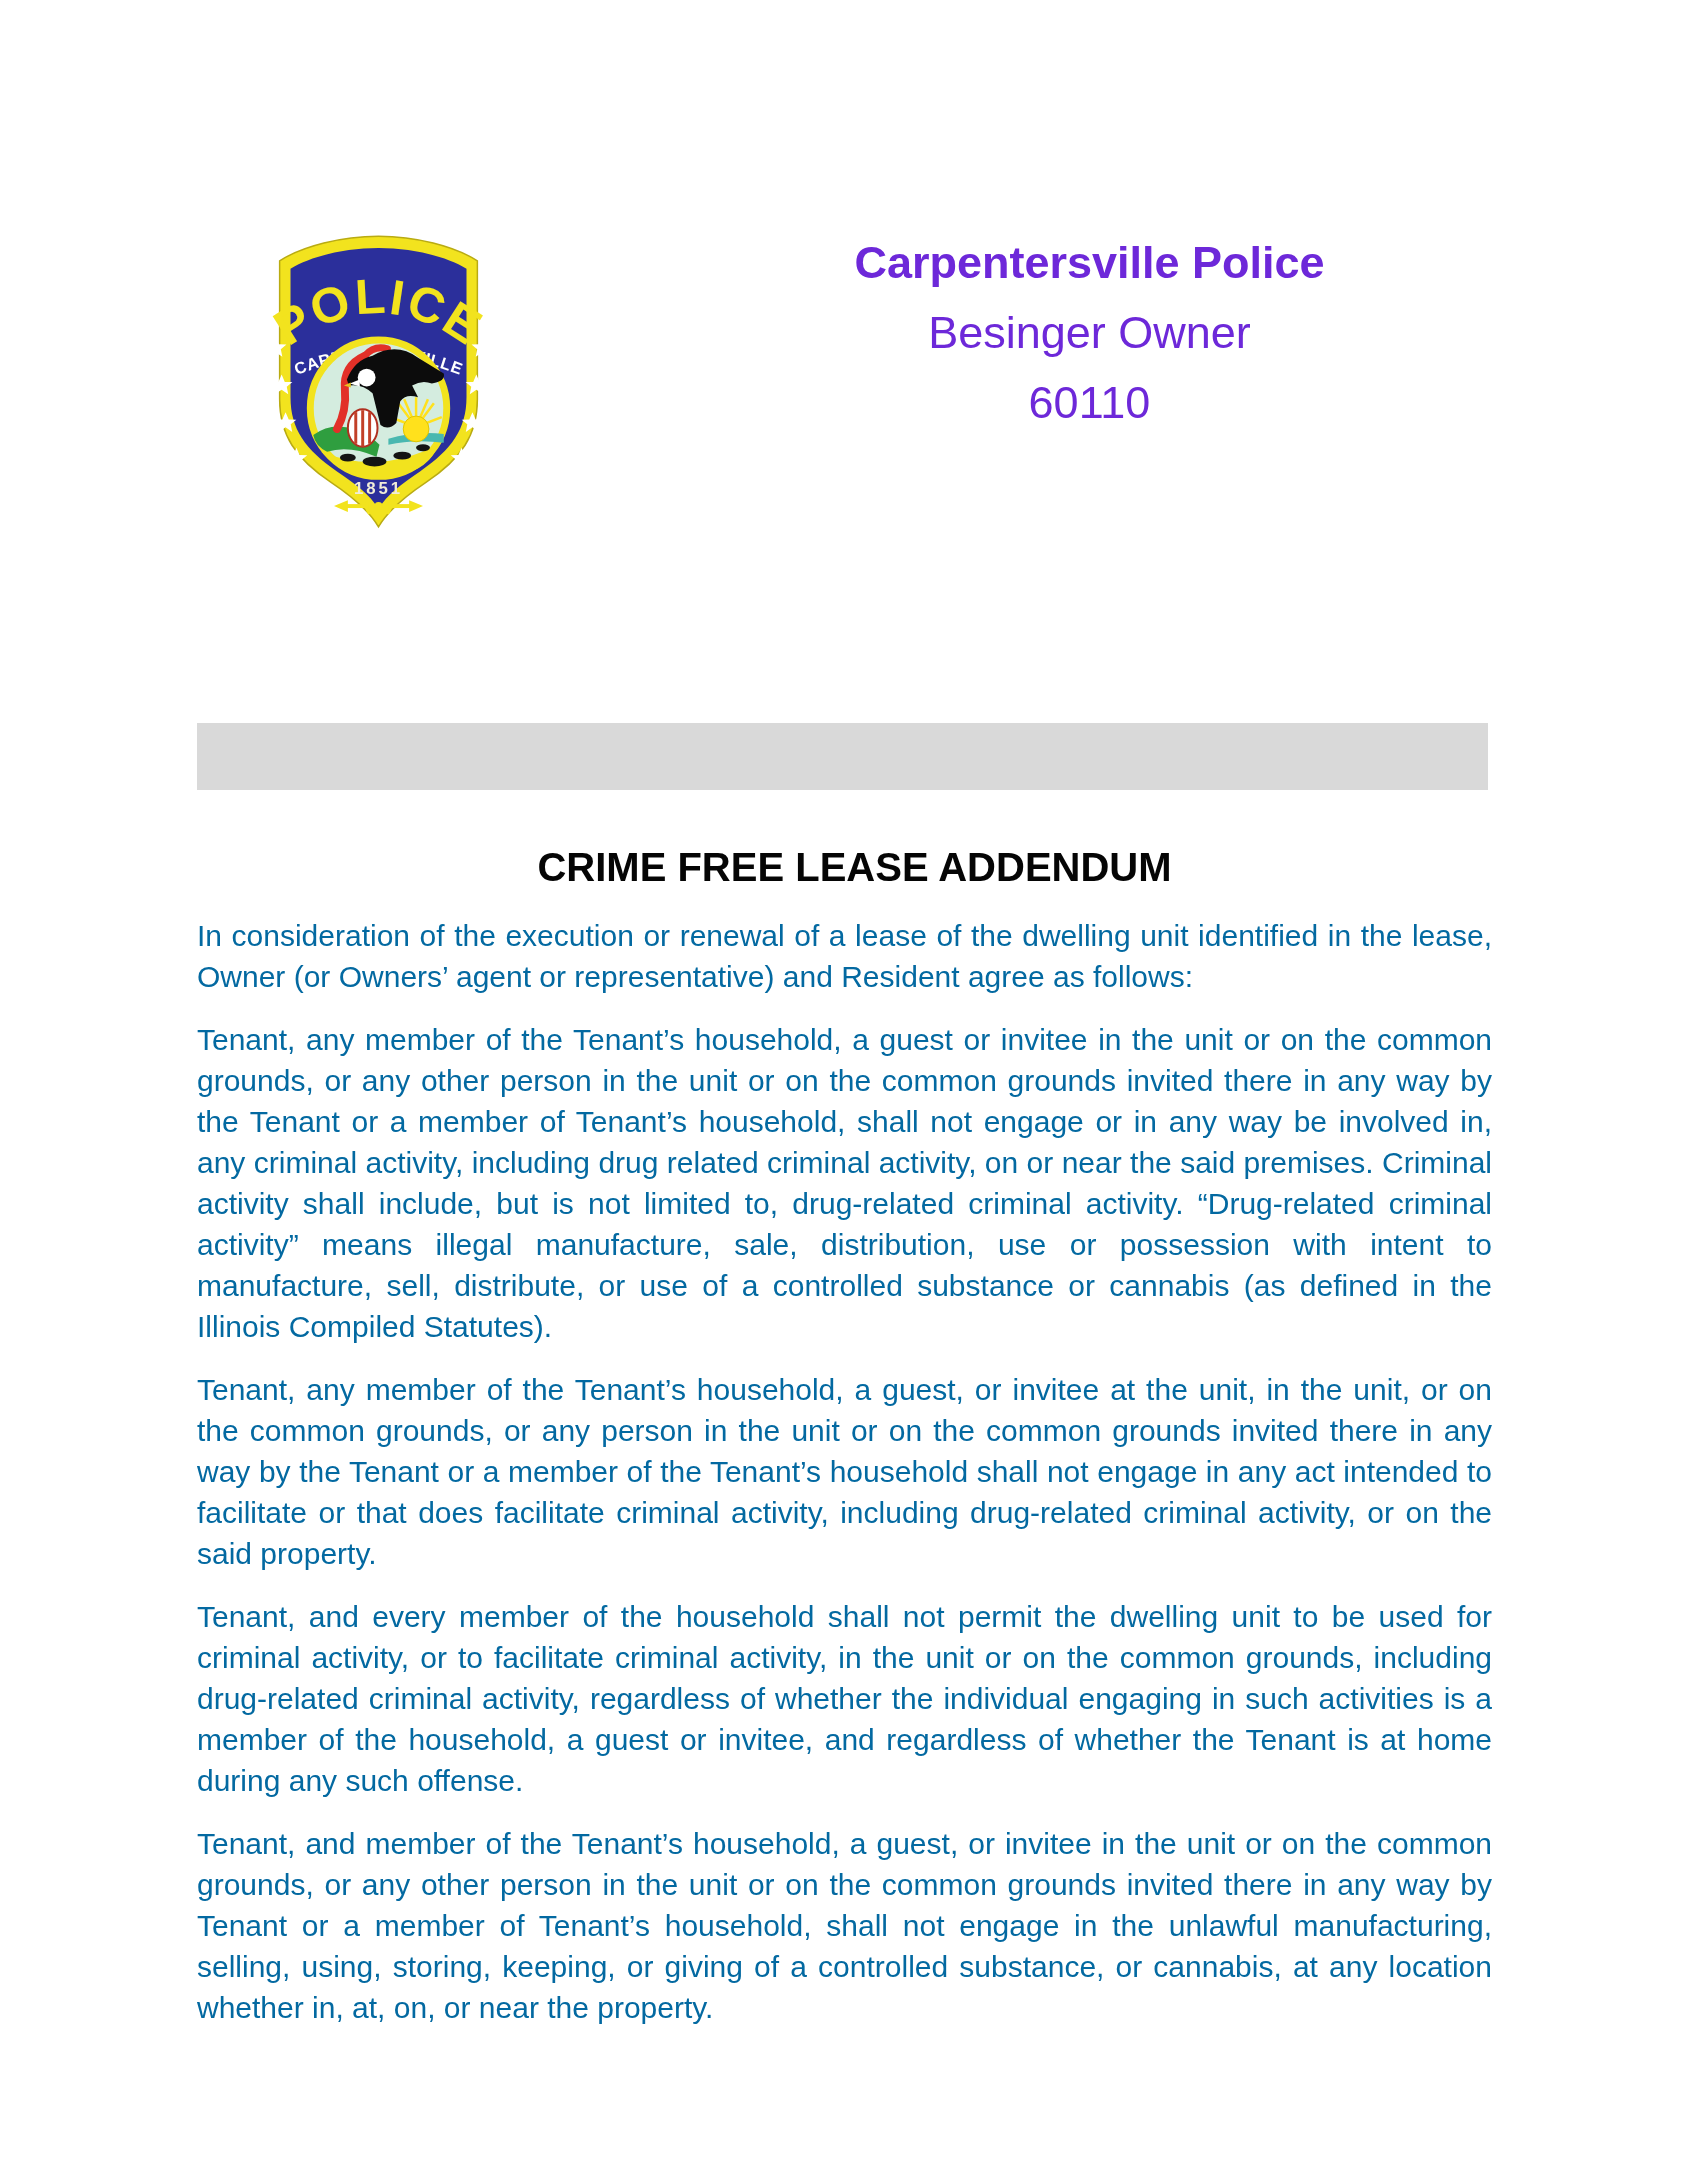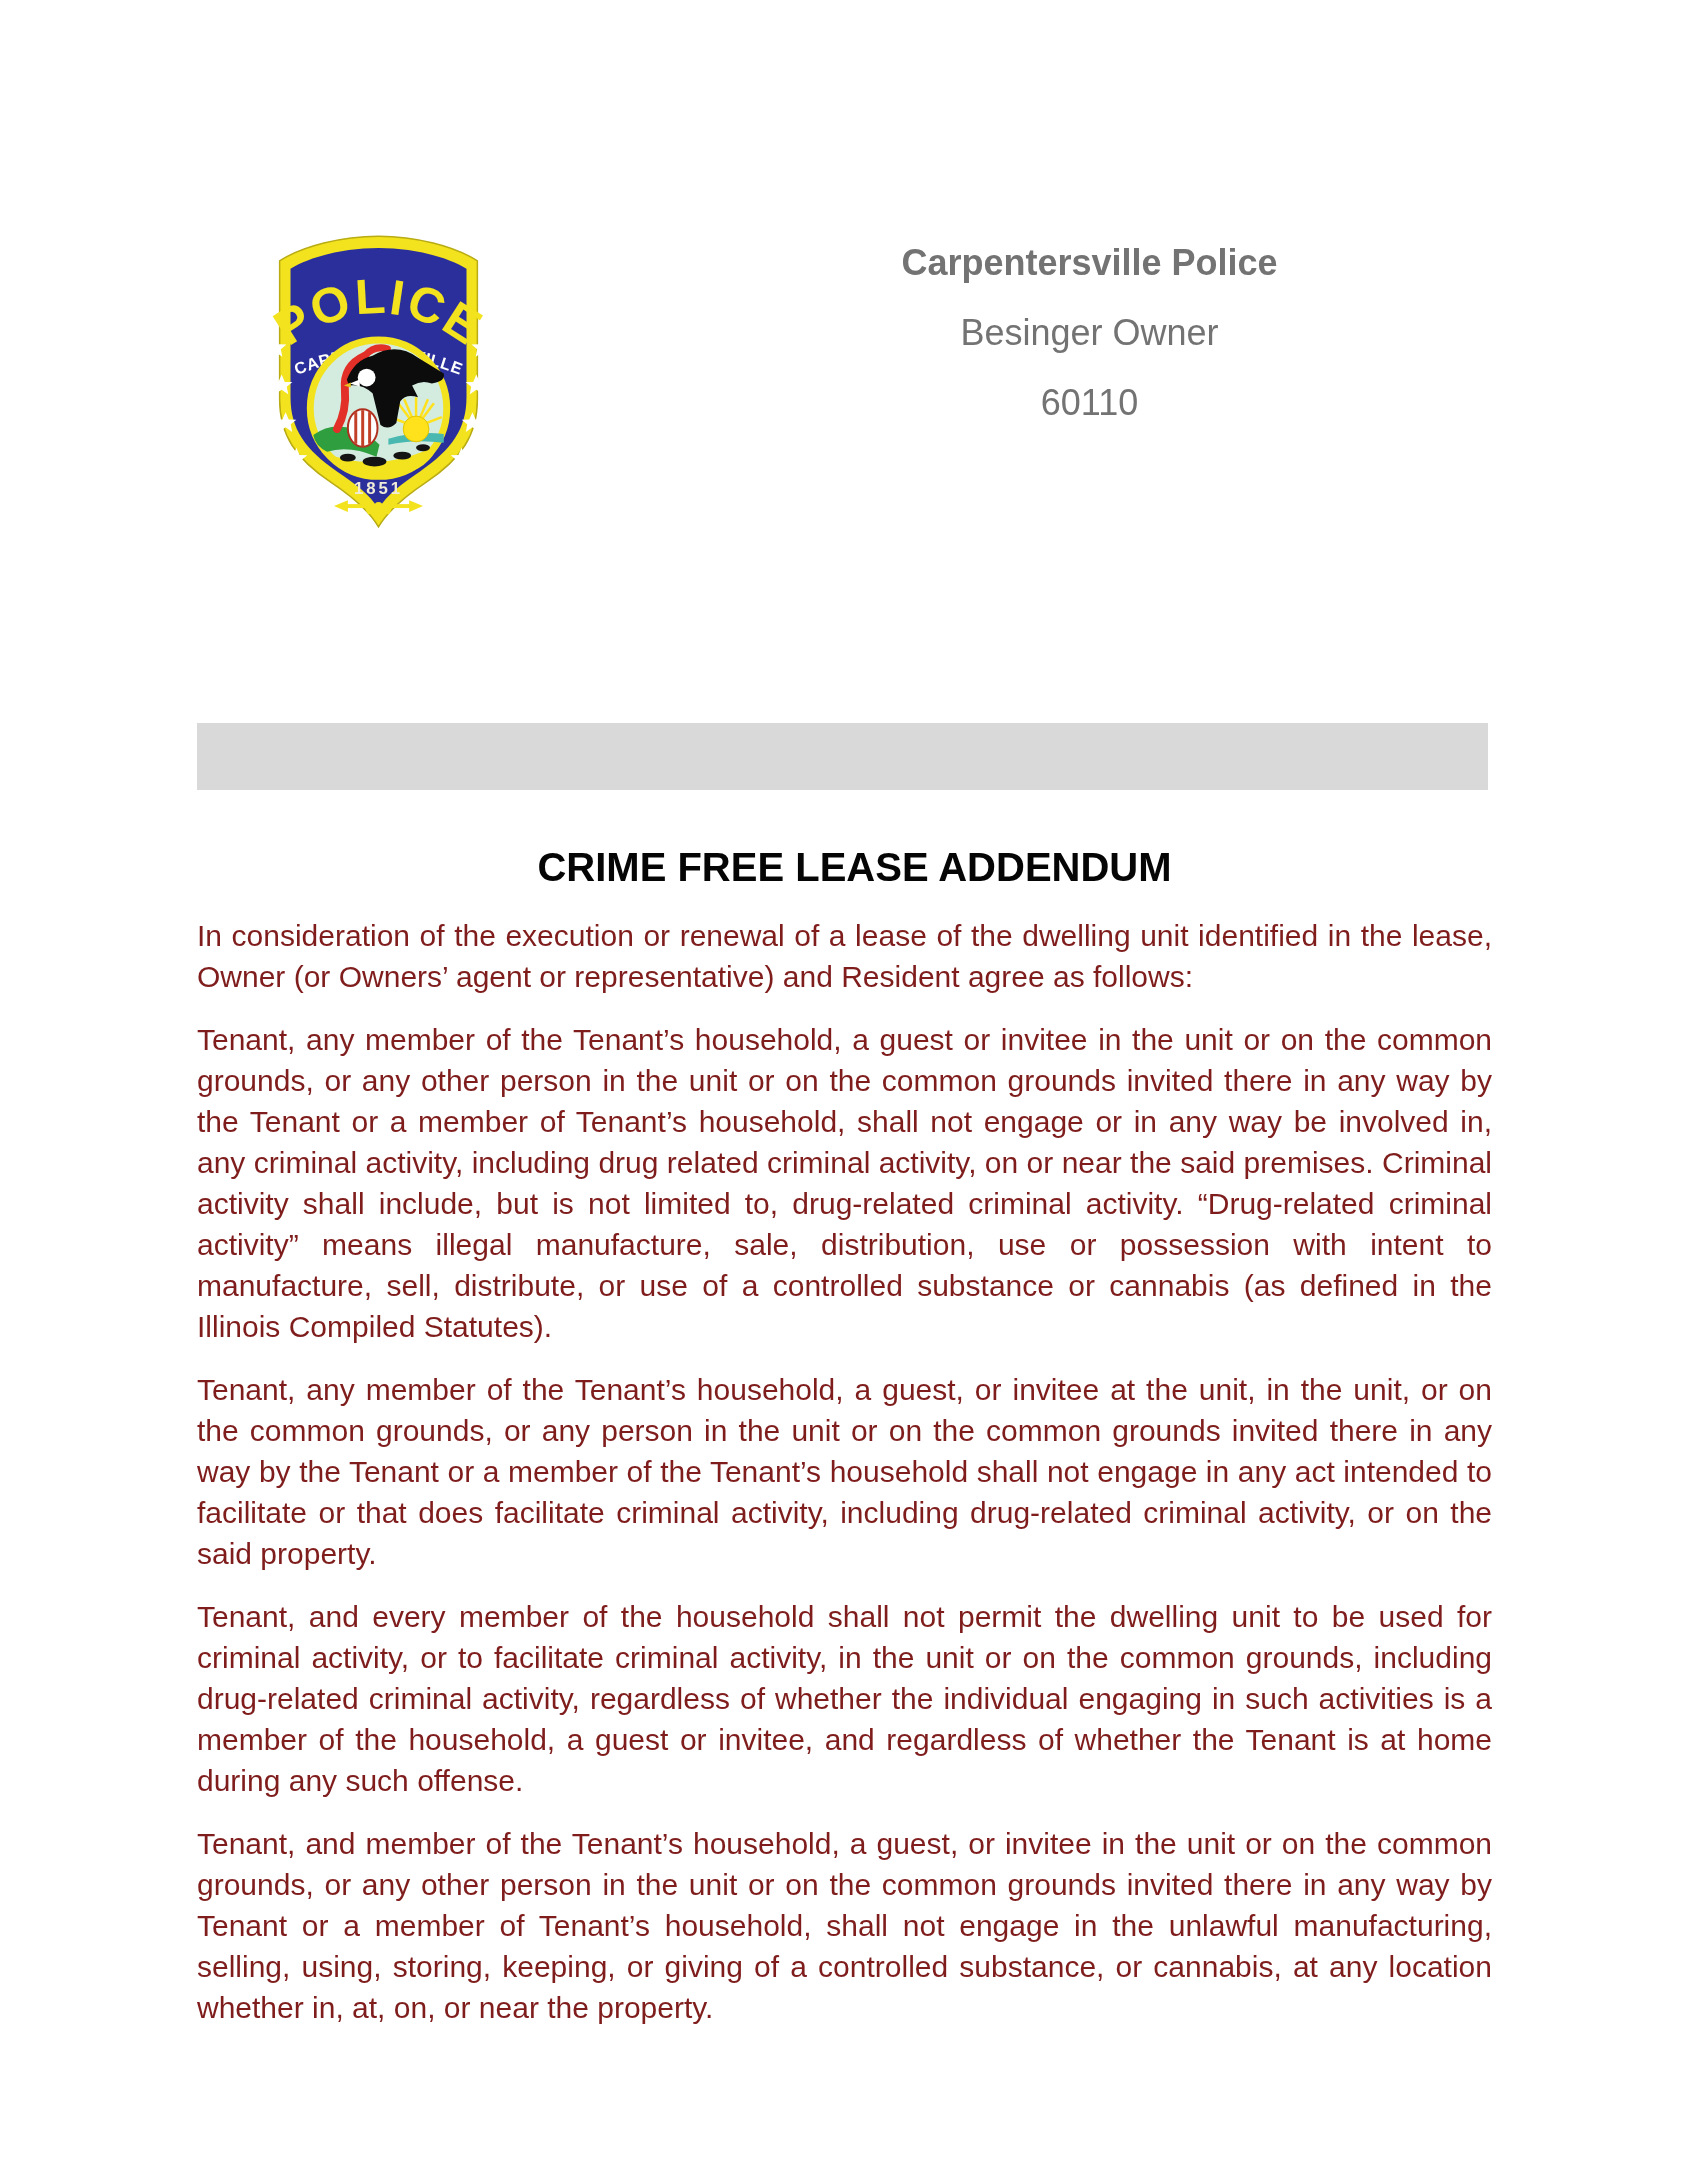--- a/index.html
+++ b/index.html
@@ -4,36 +4,36 @@
 <style>
   html,body{margin:0;padding:0;background:#ffffff;}
   .page{
     position:relative;width:1683px;height:2178px;background:#ffffff;overflow:hidden;
     font-family:"Liberation Sans","DejaVu Sans",sans-serif;color:#000;
   }
   
   .badge{position:absolute;left:248px;top:233px;width:262px;height:297px;}
   .dept-address{
     position:absolute;left:822px;top:228px;width:535px;
-    text-align:center;font-size:36px;line-height:70px;color:#737373;
+    text-align:center;font-size:45px;line-height:70px;color:#6d28d9;
   }
   .dept-address b{font-weight:bold;}
   
   .divider-bar{
     position:absolute;left:197px;top:723px;width:1291px;height:67px;
     background:#d9d9d9;
   }
   
   .doc-title{
     position:absolute;left:197px;top:834px;width:1291px;margin:12px;
     text-align:center;font-size:40px;line-height:42px;font-weight:bold;color:#050505;
   }
   .paragraphs{
     position:absolute;left:197px;top:915px;width:1295px;
-    font-size:30px;line-height:41px;text-align:justify;color:#7f1d1d;
+    font-size:30px;line-height:41px;text-align:justify;color:#0369a1;
   }
   .paragraphs p{margin:0 0 22px 0;}
   
   .badge text{font-family:"Liberation Sans","DejaVu Sans",sans-serif;}
 </style>
 </head>
 <body>
 
 <div class="page">
 

